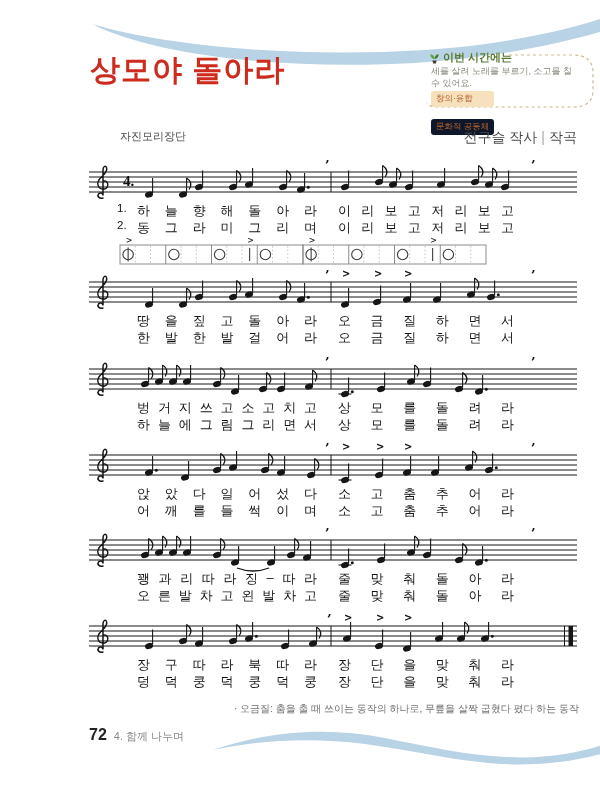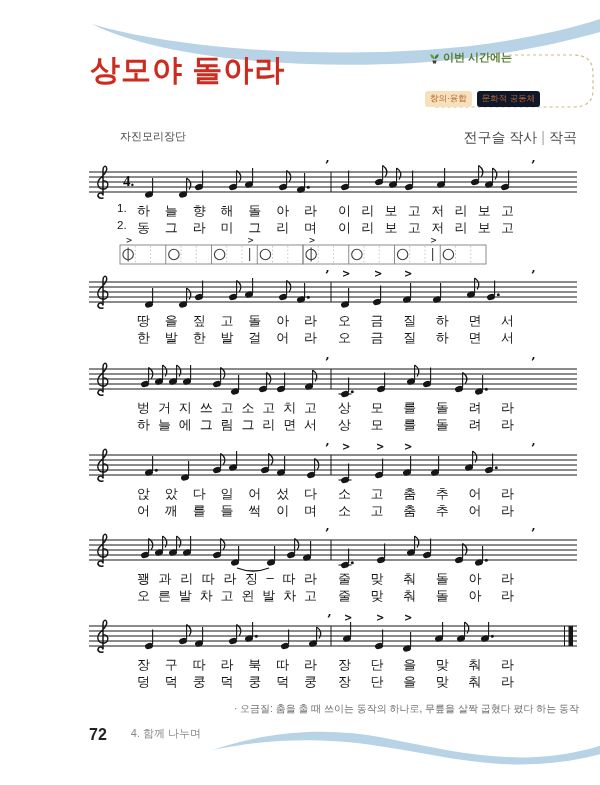--- a/index.html
+++ b/index.html
@@ -8,21 +8,21 @@
   .wave{position:absolute;left:0;width:600px;pointer-events:none;}
   #wave-top{top:0;height:70px;}
   #wave-bottom{top:716px;height:69px;}
   #title{position:absolute;left:55px;top:50px;font-size:30px;font-weight:800;
          letter-spacing:1px;font-family:"Liberation Sans",sans-serif;}
   .infobox{position:absolute;left:386px;top:46px;width:180px;height:68px;font-size:9px;}
   .infobox .outline{position:absolute;left:0;top:0;}
   .ib-head{position:absolute;left:8px;top:4px;display:flex;align-items:center;gap:3px;
            font-weight:bold;font-size:11px;}
   .ib-body{position:absolute;left:10px;top:19px;color:#8b897d;line-height:12px;font-size:9px;}
-  .ib-badges{position:absolute;left:4px;top:45px;display:flex;gap:5px;}
+  .ib-badges{position:absolute;left:10px;top:45px;display:flex;gap:12px;flex-direction:column;}
   .badge{padding:2px 5px;border-radius:3px;font-size:8.5px;}
   #rhythm-label{position:absolute;left:85px;top:129px;font-size:11px;color:#4a4a4a;}
   #credit{position:absolute;right:58px;top:129px;font-size:14px;color:#4a4a4a;}
   #credit .div{color:#aaa;margin:0 4px;}
   #score{position:absolute;left:52px;top:0;width:492px;height:785px;}
   .system{position:absolute;left:0;width:492px;}
   .system svg{display:block;}
   .lrow{position:relative;height:17px;font-size:13px;color:#141414;}
   .vnum{position:absolute;left:30px;top:0;font-size:11.5px;}
   .lm{position:absolute;top:0;display:flex;justify-content:space-between;}
@@ -32,21 +32,21 @@
   .thin{stroke:#161616;stroke-width:1.1;}
   .fl{stroke:#161616;stroke-width:1.3;fill:none;}
   .ac{font:bold 10px "DejaVu Sans",sans-serif;fill:#111;}
   .br{font:bold 13px "DejaVu Serif",serif;fill:#111;}
   .ts{font:bold 15px "Liberation Serif",serif;fill:#111;}
   .gl{stroke:#8c8c8c;stroke-width:1;fill:none;}
   .gd{stroke:#b5b5b5;stroke-width:0.8;stroke-dasharray:1.5 2.2;}
   .gsym{stroke:#3d3d3d;stroke-width:1.1;fill:none;}
   .gac{font:bold 8px "DejaVu Sans",sans-serif;fill:#333;}
   #footnote{position:absolute;right:56px;top:702px;font-size:10px;color:#6f6f6f;}
-  #footer{position:absolute;left:54px;top:726px;display:flex;align-items:flex-start;gap:24px;}
+  #footer{position:absolute;left:54px;top:726px;display:flex;align-items:flex-end;gap:7px;}
   #page-number{font-size:16px;font-weight:bold;color:#222;}
   #unit-label{font-size:11px;color:#8a8a8a;}
 </style>
 </head>
 <body>
 
 <div class="page">
 
   <svg id="wave-top" class="wave" viewBox="0 0 600 70">
     <path class="wavefill" d="M57 24 C130 46 260 58 390 50 C470 45 550 28 600 6 L600 21 C540 42 460 58 380 63 C250 70 120 56 57 24 Z" fill="#b9d3e6"></path>
@@ -58,20 +58,24 @@
     <svg class="outline" width="180" height="68">
       <path id="ib-outline" d="M88 9 H152 Q172 9 172 27 V44 Q172 61 152 61 H16 Q9 61 6 57" fill="none" stroke-dasharray="3 3" stroke-width="1.2" stroke="#cfba8e"></path>
     </svg>
     <div class="ib-head">
       <svg width="11" height="12">
         <path d="M5.5 7 C5.5 3.8 3.6 2.2 1.3 2.2 C1.3 5.2 3.4 7 5.5 7 Z" fill="#5fa23c"></path>
         <path d="M5.5 7 C5.5 3.8 7.4 2.2 9.7 2.2 C9.7 5.2 7.6 7 5.5 7 Z" fill="#447e27"></path>
         <path d="M3.4 8.4 L7.6 8.4 L6.9 11.6 L4.1 11.6 Z" fill="#4a3f33"></path>
       </svg>
       <span id="ib-heading" style="color: rgb(86, 122, 45); text-align: center;">이번 시간에는</span>
+    </div>
+    <div class="ib-body">
+      <div>세를 살려 노래를 부르기, 소고를 칠</div>
+      <div>수 있어요.</div>
     </div>
     <div class="ib-badges">
       <span class="badge" style="background: rgb(247, 225, 189); color: rgb(179, 98, 47);">창의·융합</span>
       <span class="badge" style="background: #0f172a; color: rgb(179, 98, 47);">문화적 공동체</span>
     </div>
   </div>
 
   <div id="rhythm-label">자진모리장단</div>
 
   <div id="credit">

